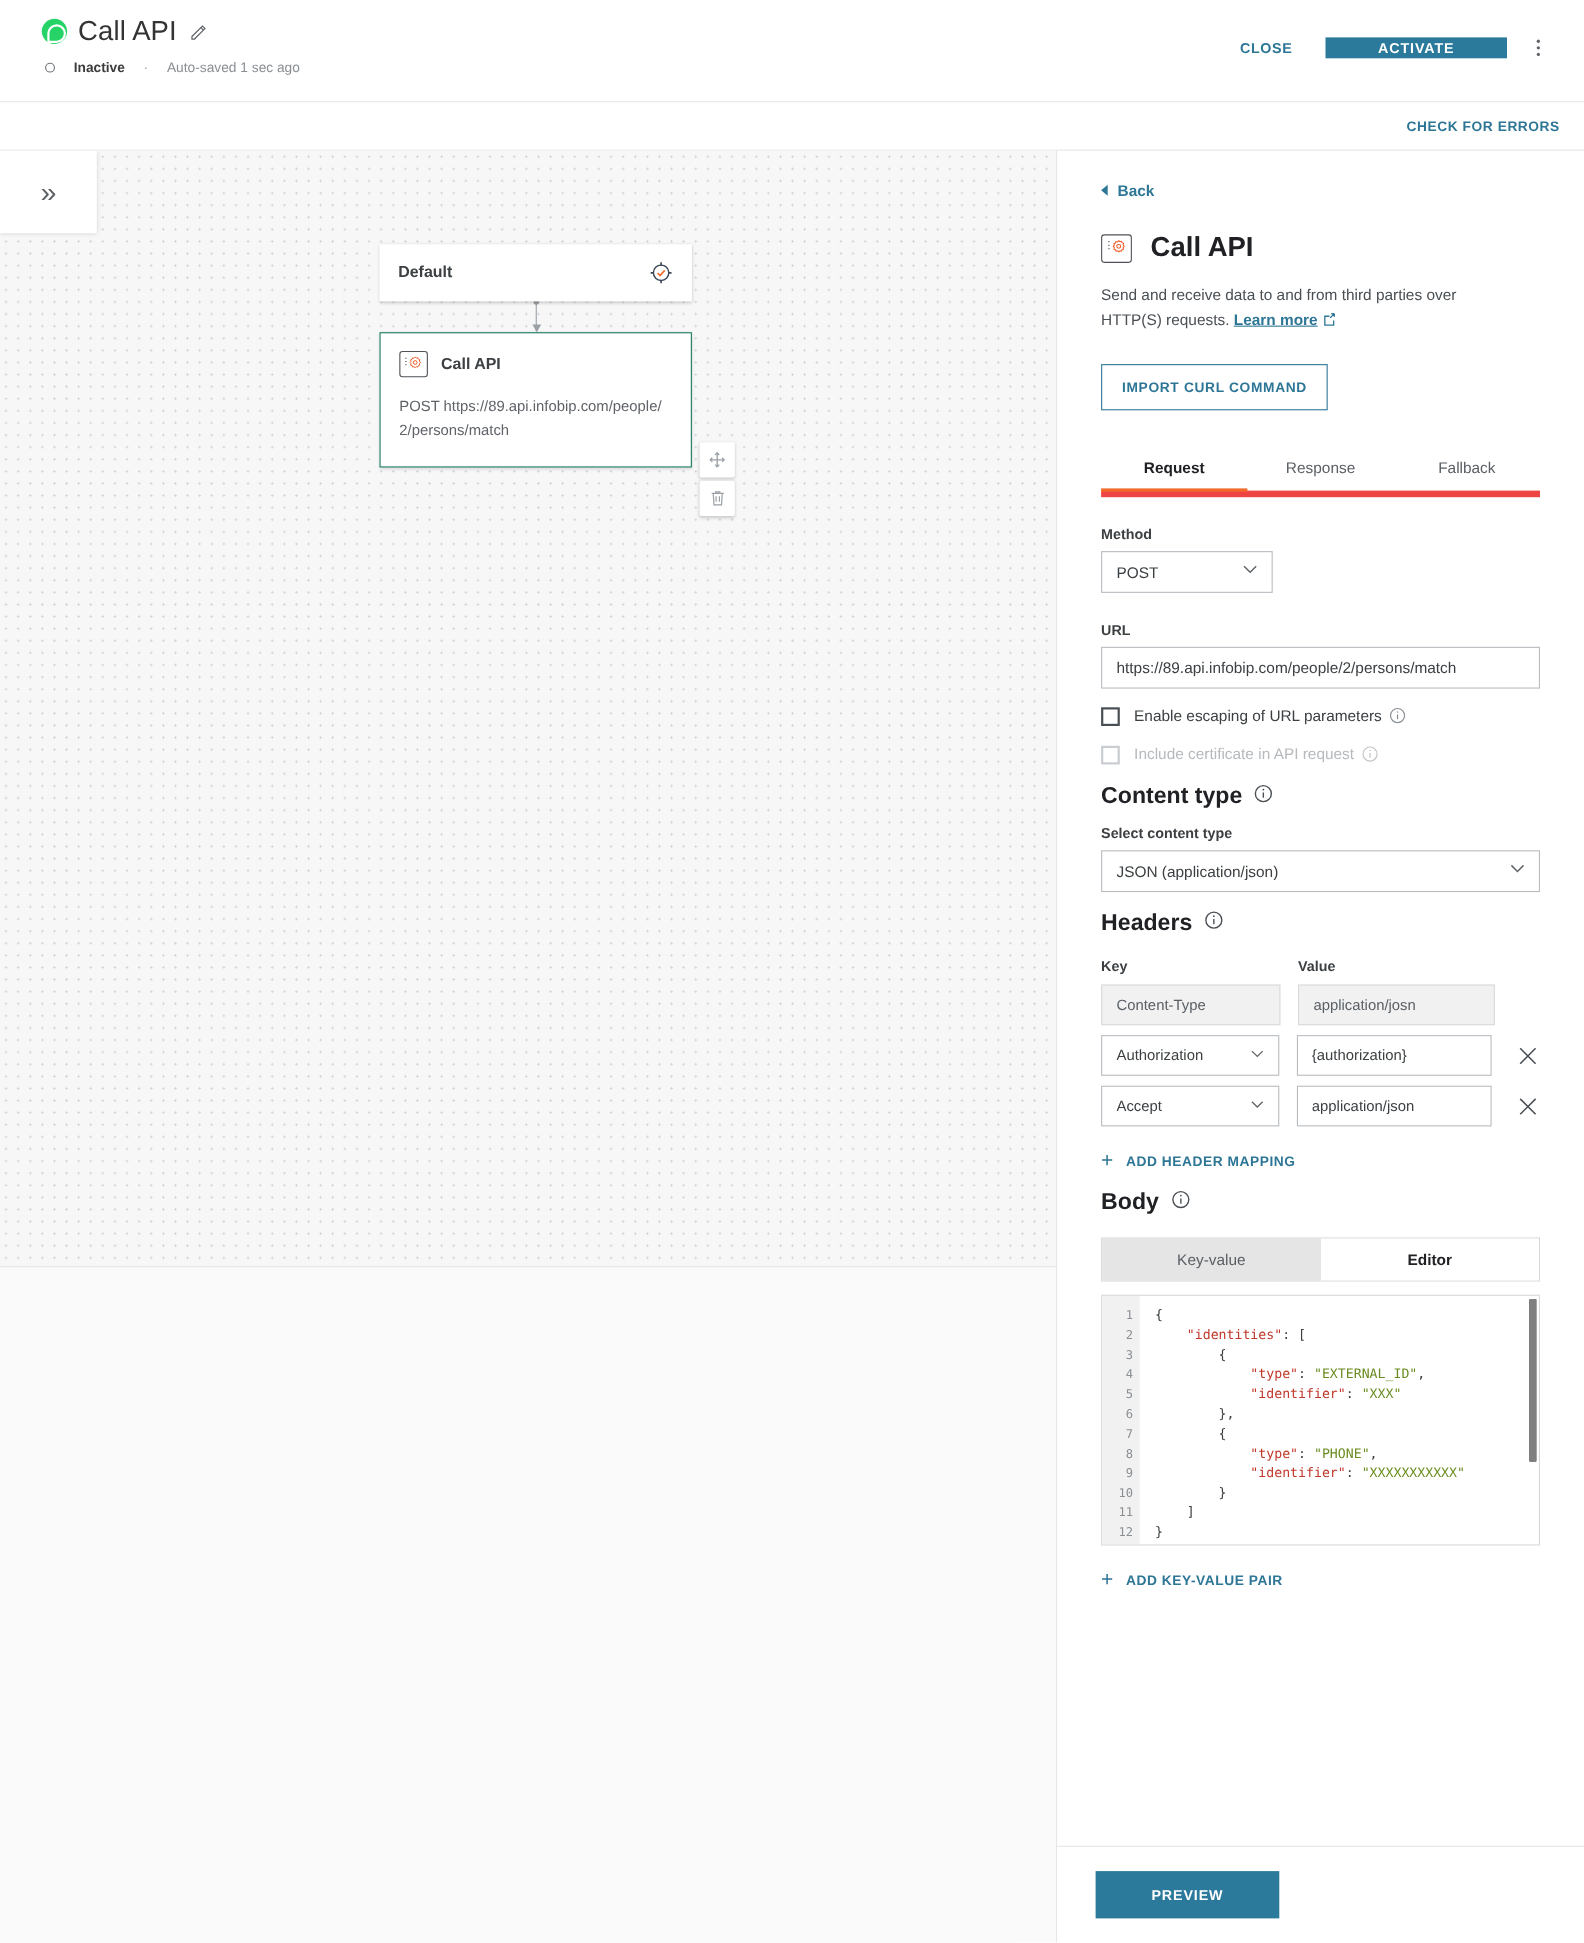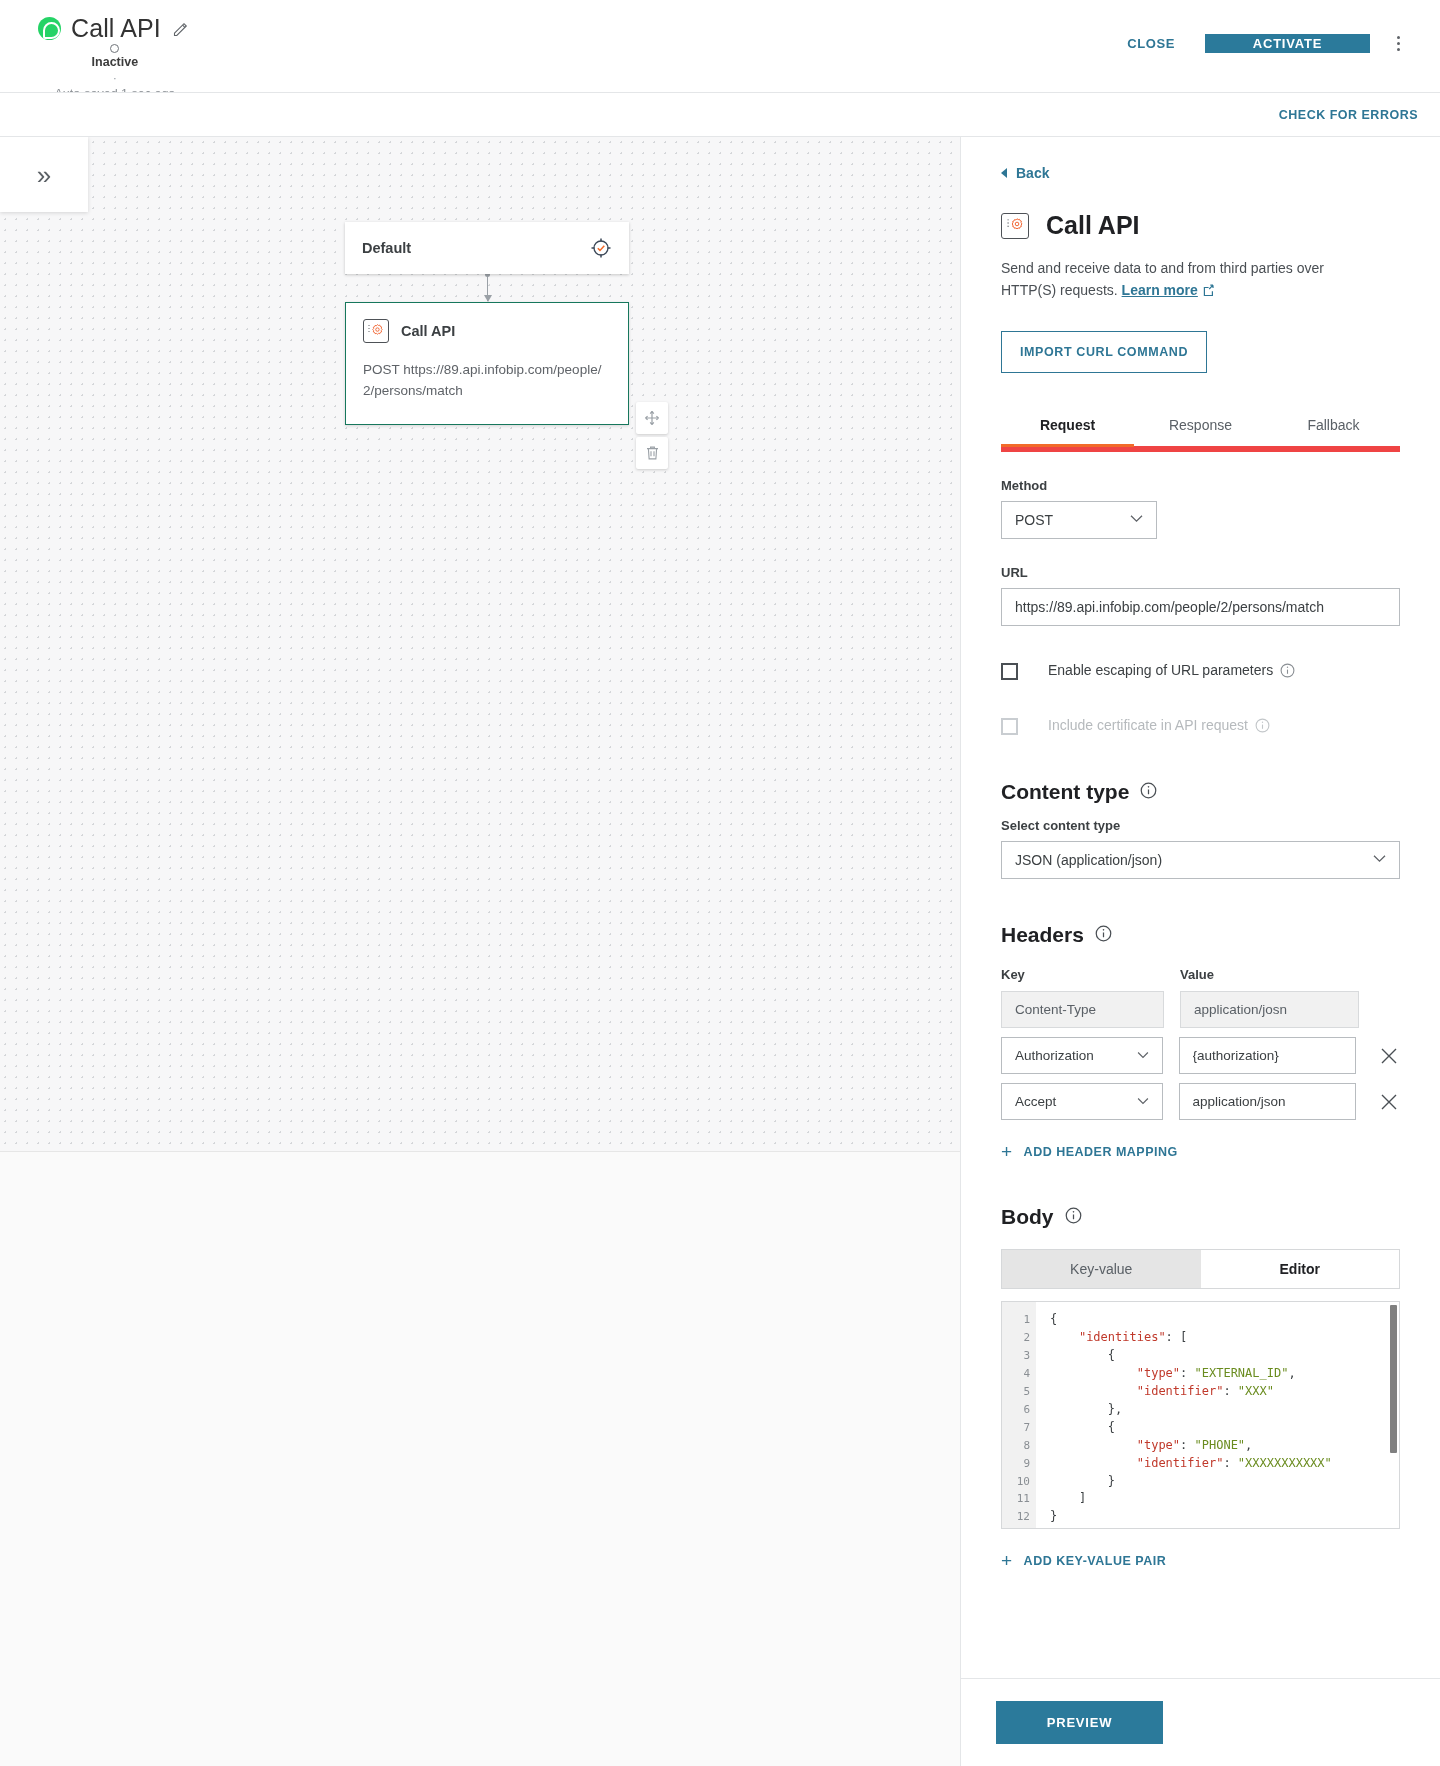--- a/index.html
+++ b/index.html
@@ -28,24 +28,23 @@
   .wa-icon::after {
     content: ""; position: absolute; left: 5px; top: 5px;
     width: 13px; height: 13px; border-radius: 50% 50% 50% 2px;
     background: #25D366; border: 2.5px solid #fff;
   }
   .page-title {
     font-size: 25px; font-weight: 400; color: #333; letter-spacing: .1px;
   }
   .edit-pencil { width: 16px; height: 16px; margin-left: 2px; display:block; }
   .status-row {
-    display: flex; align-items: center; gap: 2px;
-    margin-top: 1px; margin-left: 3px;
+    display: flex; align-items: center; gap: 17px;
+    margin-top: 11px; margin-left: 3px;
     font-size: 12.5px;
-    flex-direction: column;
   }
   .status-circle {
     width: 9px; height: 9px; border-radius: 50%;
     border: 1.4px solid #70757a;
   }
   .status-label { font-weight: bold; color: #3c3c3c; font-size: 12.5px; }
   .status-dot-sep { color: #9aa0a6; font-size: 12.5px; }
   .status-saved { color: #8a8f94; font-size: 12.5px; }
 
   .topbar-right {
@@ -226,32 +225,32 @@
     font-size: 14px; color: #3c4043; padding: 0 13px; font-family: inherit;
     outline: none; border-radius: 0;
   }
   .sel-wrap { position: relative; }
   .sel-wrap .caret {
     position: absolute; right: 14px; top: 50%; transform: translateY(-60%);
     pointer-events: none;
   }
   .grp { margin-top: 26px; }
 
-  .cbrow { display: flex; align-items: center; gap: 30px; margin-top: 36px; }
+  .cbrow { display: flex; align-items: center; gap: 13px; margin-top: 16px; }
   .cb {
     width: 17px; height: 17px; border: 2px solid #4a4f54; background: #fff;
     cursor: pointer; flex: none;
   }
   .cb.dim { border-color: #c9cdd1; }
   .cbtext { font-size: 14px; color: #3c4043; }
   .cbtext.dim { color: #b6babd; }
   .info-i { display: inline-block; vertical-align: -3px; margin-left: 7px; }
 
   .sec-head {
-    display: flex; align-items: center; gap: 11px; margin-top: 44px;
+    display: flex; align-items: center; gap: 11px; margin-top: 16px;
   }
   .sec-title { font-size: 21px; font-weight: bold; color: #202124; }
 
   .kv-head { display: flex; gap: 16px; margin-top: 20px; }
   .kv-head div { font-size: 13px; font-weight: bold; color: #3c4043; }
   .kv-head .k { width: 163px; }
   .kv-row { display: flex; gap: 16px; align-items: center; margin-top: 9px; }
   .kv-row .k { width: 163px; }
   .kv-row .v { width: 179px; }
   .kv-row .inp, .kv-row .sel { height: 37px; font-size: 13.5px; }

